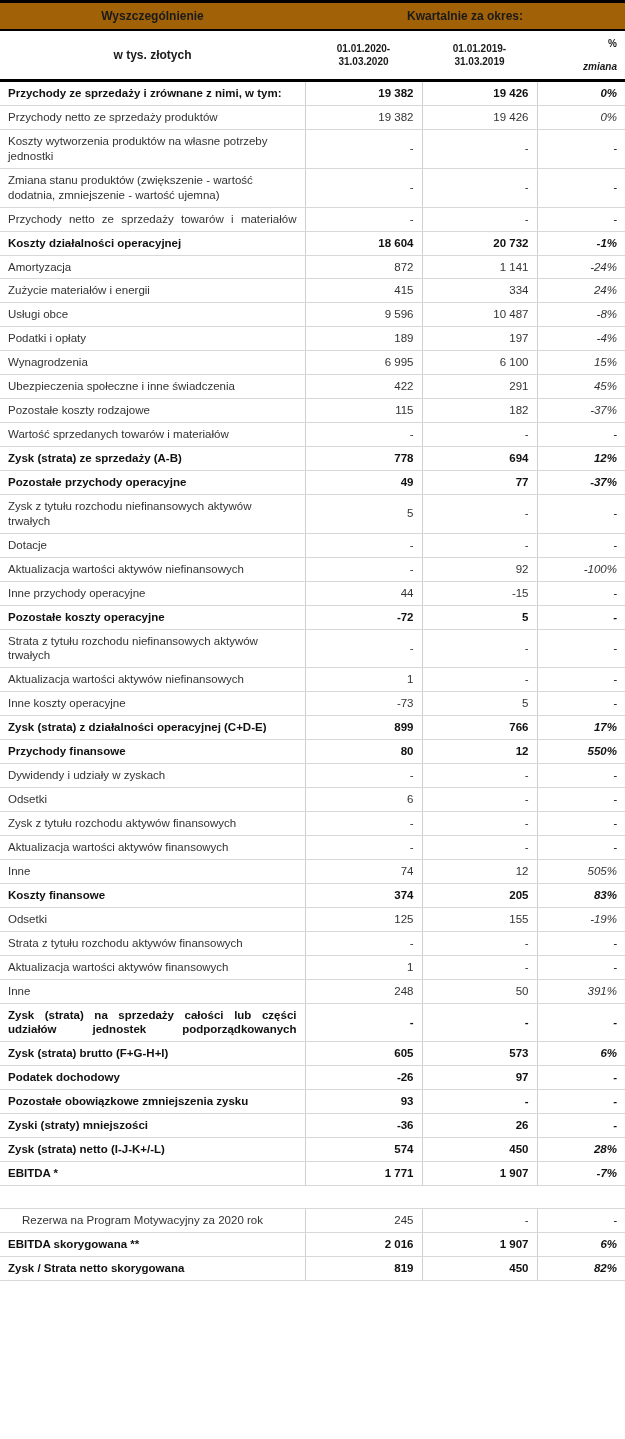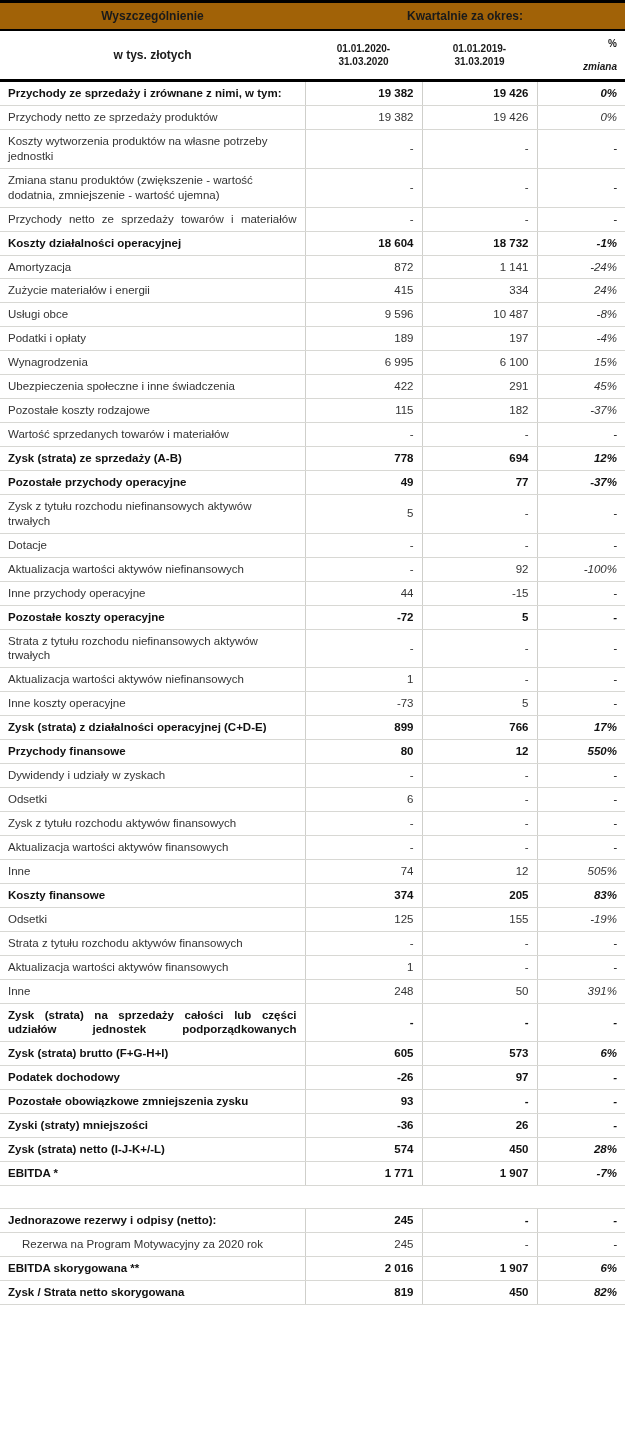--- a/index.html
+++ b/index.html
@@ -146,21 +146,21 @@
       </tr>
       <tr class="xtall">
         <td class="lbl just">Przychody netto ze sprzedaży towarów i materiałów</td>
         <td class="num sep">-</td>
         <td class="num2 sep">-</td>
         <td class="chgv sep">-</td>
       </tr>
       <tr class="lvl1">
         <td class="lbl">Koszty działalności operacyjnej</td>
         <td class="num sep">18 604</td>
-        <td class="num2 sep">18 732</td>
+        <td class="num2 sep">20 732</td>
         <td class="chgv sep">-1%</td>
       </tr>
       <tr class="">
         <td class="lbl">Amortyzacja</td>
         <td class="num sep">872</td>
         <td class="num2 sep">1 141</td>
         <td class="chgv sep">-24%</td>
       </tr>
       <tr class="">
         <td class="lbl">Zużycie materiałów i energii</td>
@@ -373,26 +373,20 @@
         <td class="chgv sep">28%</td>
       </tr>
       <tr class="lvl1">
         <td class="lbl">EBITDA *</td>
         <td class="num sep">1 771</td>
         <td class="num2 sep">1 907</td>
         <td class="chgv sep">-7%</td>
       </tr>
       <tr class="spacer spacer-top">
         <td colspan="4"></td>
-      </tr>
-      <tr class="lvl1">
-        <td class="lbl">Jednorazowe rezerwy i odpisy (netto):</td>
-        <td class="num sep">245</td>
-        <td class="num2 sep">-</td>
-        <td class="chgv sep">-</td>
       </tr>
       <tr class="">
         <td class="lbl indent">Rezerwa na Program Motywacyjny za 2020 rok</td>
         <td class="num sep">245</td>
         <td class="num2 sep">-</td>
         <td class="chgv sep">-</td>
       </tr>
       <tr class="lvl1">
         <td class="lbl">EBITDA skorygowana **</td>
         <td class="num sep">2 016</td>

